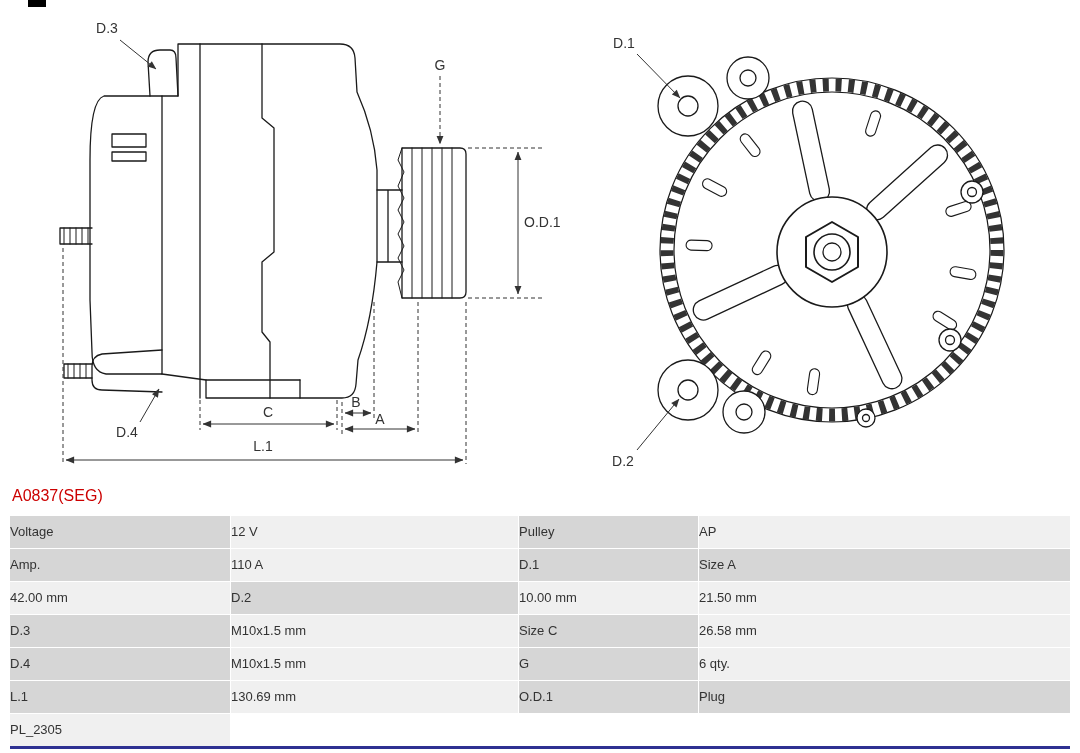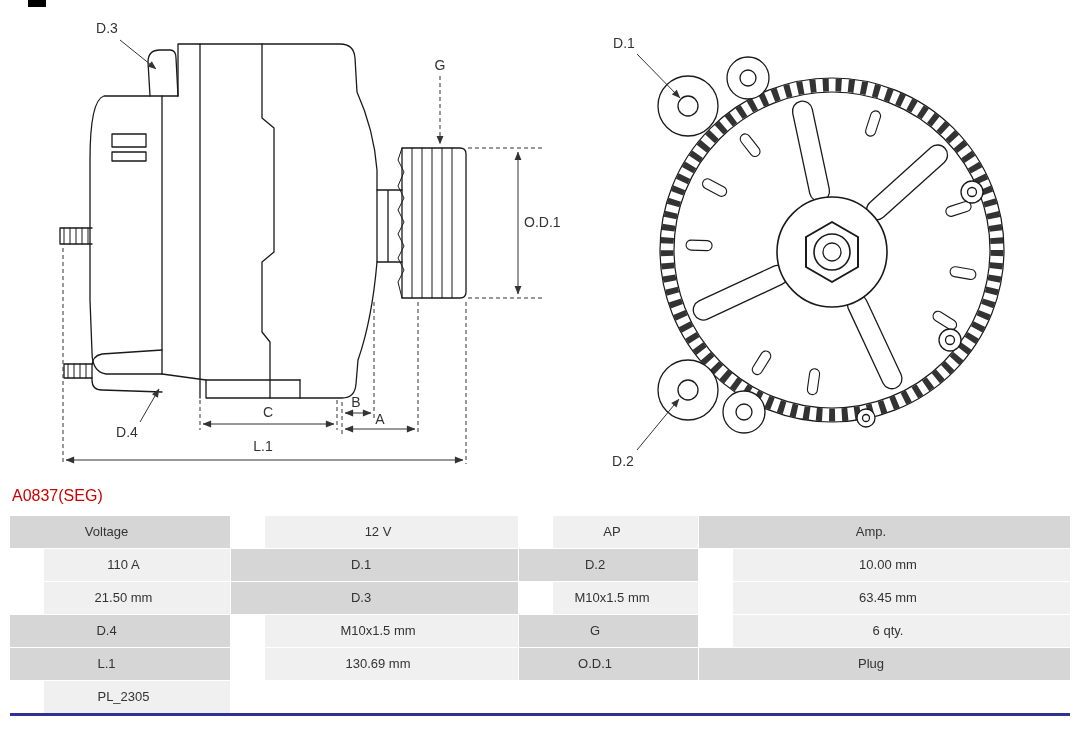--- a/index.html
+++ b/index.html
@@ -10,23 +10,23 @@
   .corner-artifact{position:absolute;left:28px;top:0;width:18px;height:7px;background:#000;}
   .diagram-area{position:absolute;left:0;top:0;width:1080px;height:478px;}
   .part-number{position:absolute;left:12px;top:487px;font-size:16px;color:#cc0000;text-align:right;}
   .spec-table{
     position:absolute;left:10px;top:516px;width:1060px;
     display:grid;grid-template-columns:220px 287px 179px 1fr;
     grid-auto-rows:32px;gap:1px;background:#fff;
     border-bottom:3px solid #2e3192;
     font-size:13px;
   }
-  .cell{line-height:32px;padding-right:27px;text-align:center;white-space:nowrap;overflow:hidden;}
+  .cell{line-height:32px;padding-right:27px;text-align:left;white-space:nowrap;overflow:hidden;}
   .cell.label{background:#d6d6d6;color:#333;}
-  .cell.value{background:#f0f0f0;color:#333;margin-left:34px;}
+  .cell.value{background:#f0f0f0;color:#333;}
   svg text{font-family:"Liberation Sans",sans-serif;}
 </style>
 </head>
 <body>
 
 <div class="corner-artifact"></div>
 
 <div class="diagram-area">
 <svg width="1080" height="478" viewBox="0 0 1080 478">
   <defs>
@@ -155,34 +155,38 @@
     <text x="623" y="466" text-anchor="middle">D.2</text>
   </g>
 </svg>
 </div>
 
 <div class="part-number">A0837(SEG)</div>
 
 <div class="spec-table">
   <div class="cell label">Voltage</div>
   <div class="cell value">12 V</div>
+  <div class="cell label">Pulley</div>
   <div class="cell value">AP</div>
 
   <div class="cell label">Amp.</div>
   <div class="cell value">110 A</div>
   <div class="cell label">D.1</div>
 
+  <div class="cell label">Size A</div>
+  <div class="cell value">42.00 mm</div>
   <div class="cell label">D.2</div>
   <div class="cell value">10.00 mm</div>
 
   <div class="cell value">21.50 mm</div>
   <div class="cell label">D.3</div>
   <div class="cell value">M10x1.5 mm</div>
 
-  <div class="cell value">63.45 mm</div>
+  <div class="cell label">Size C</div>
+  <div class="cell value">26.58 mm</div>
   <div class="cell label">D.4</div>
   <div class="cell value">M10x1.5 mm</div>
 
   <div class="cell label">G</div>
   <div class="cell value">6 qty.</div>
   <div class="cell label">L.1</div>
   <div class="cell value">130.69 mm</div>
 
   <div class="cell label">O.D.1</div>
   <div class="cell label">Plug</div>

